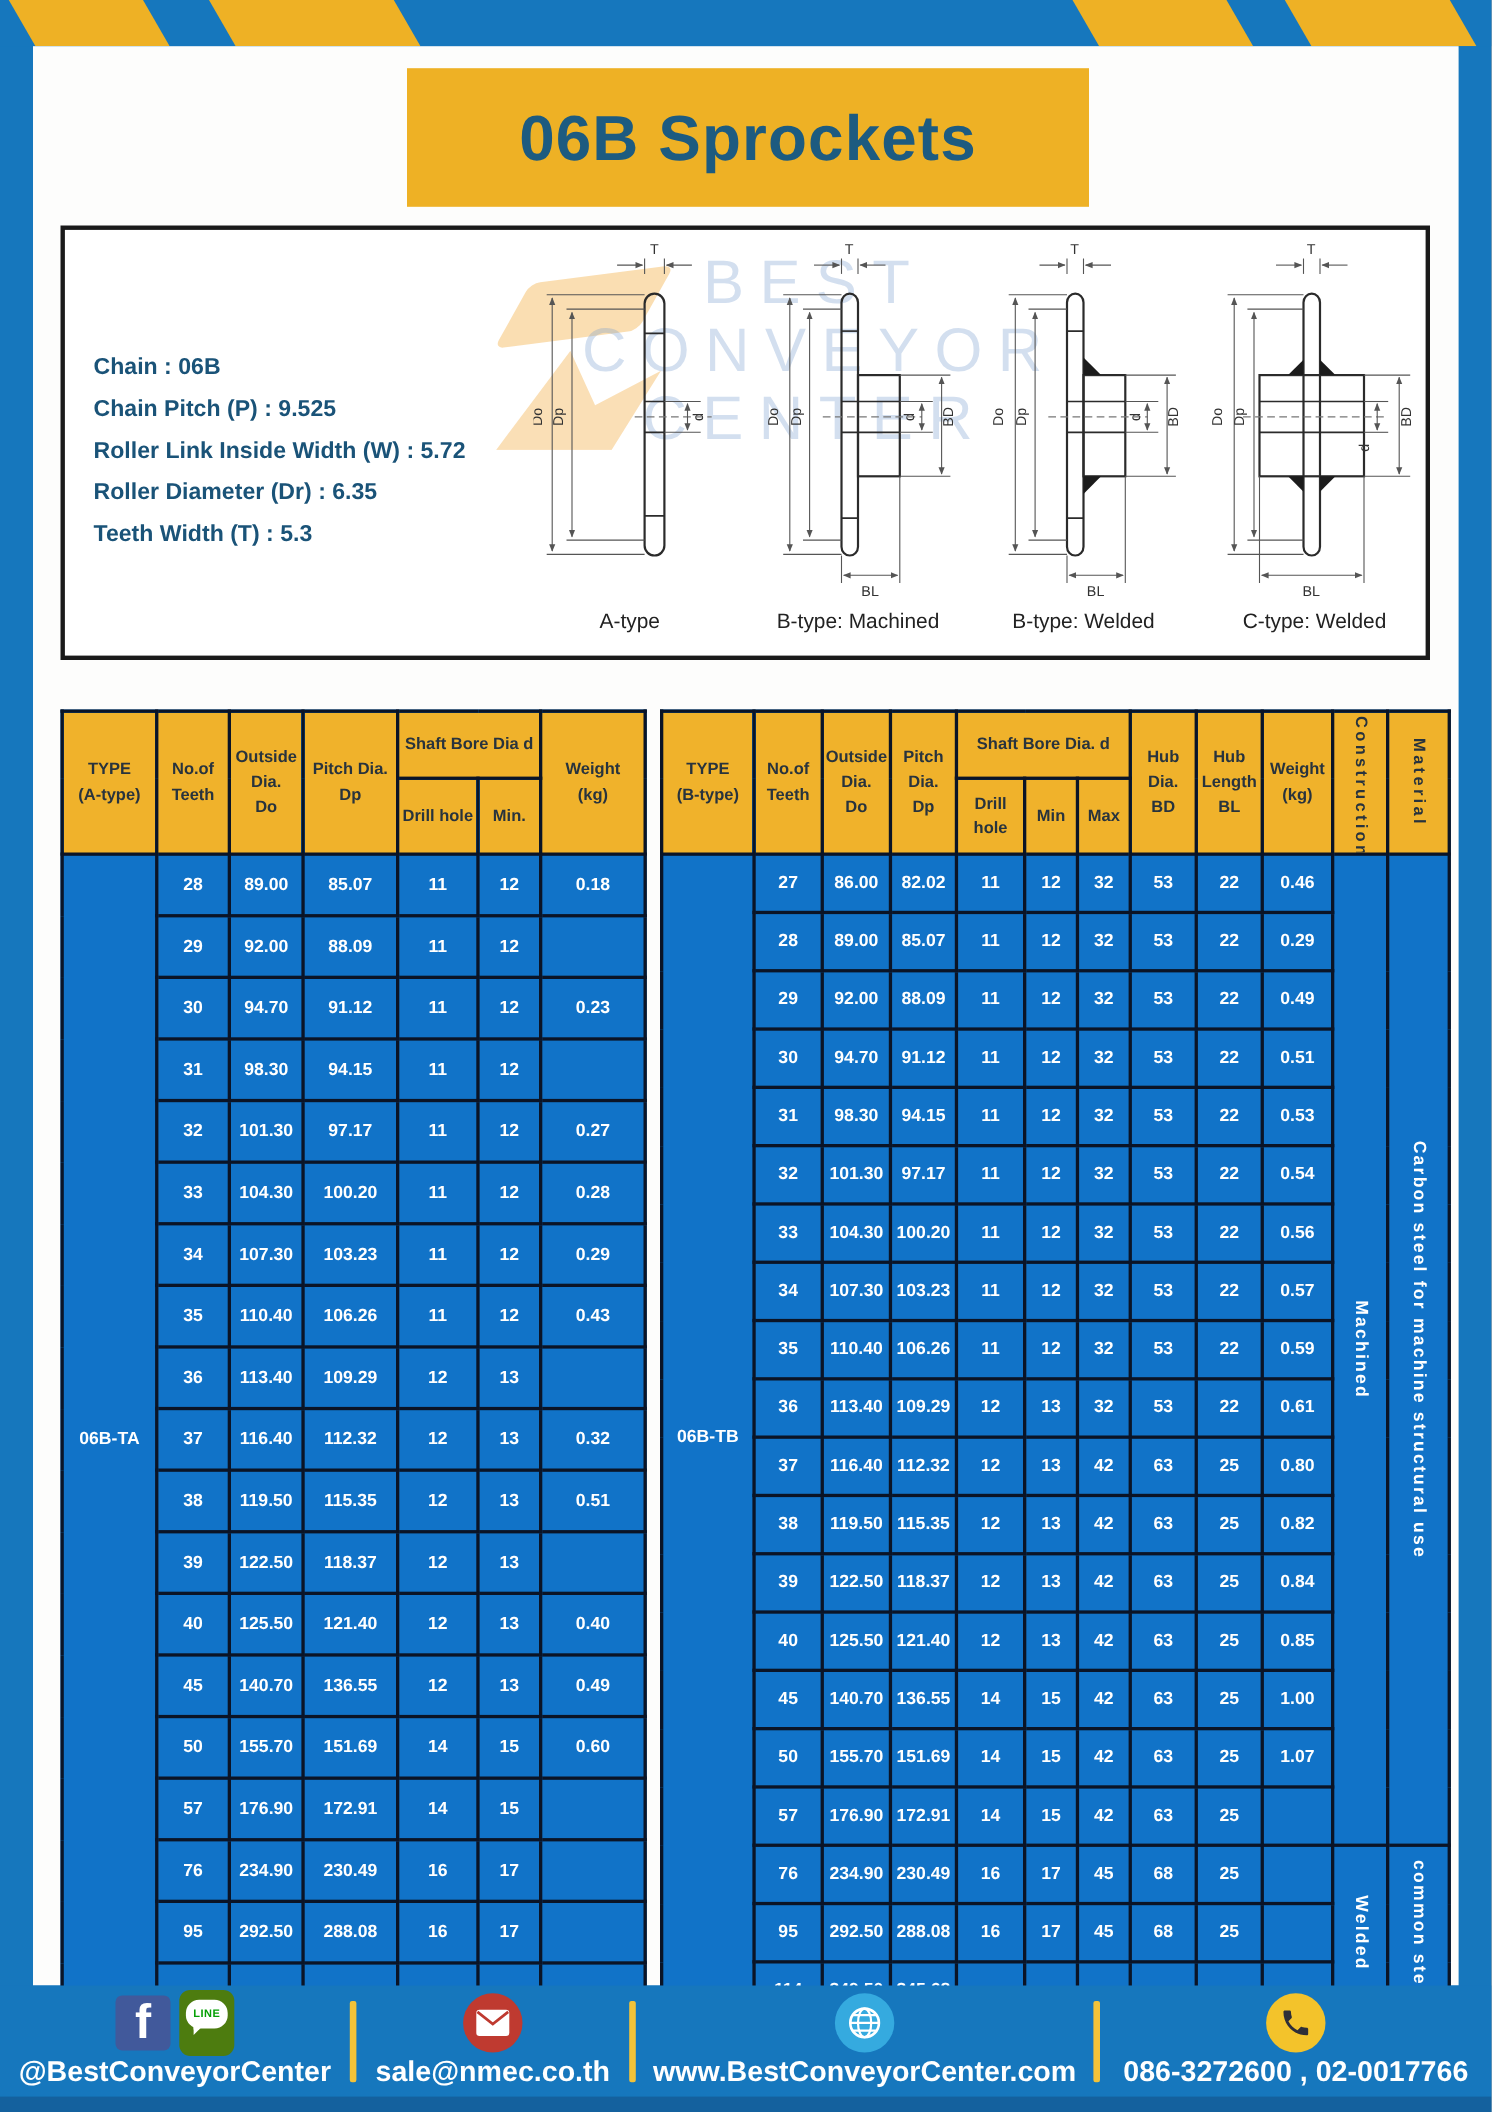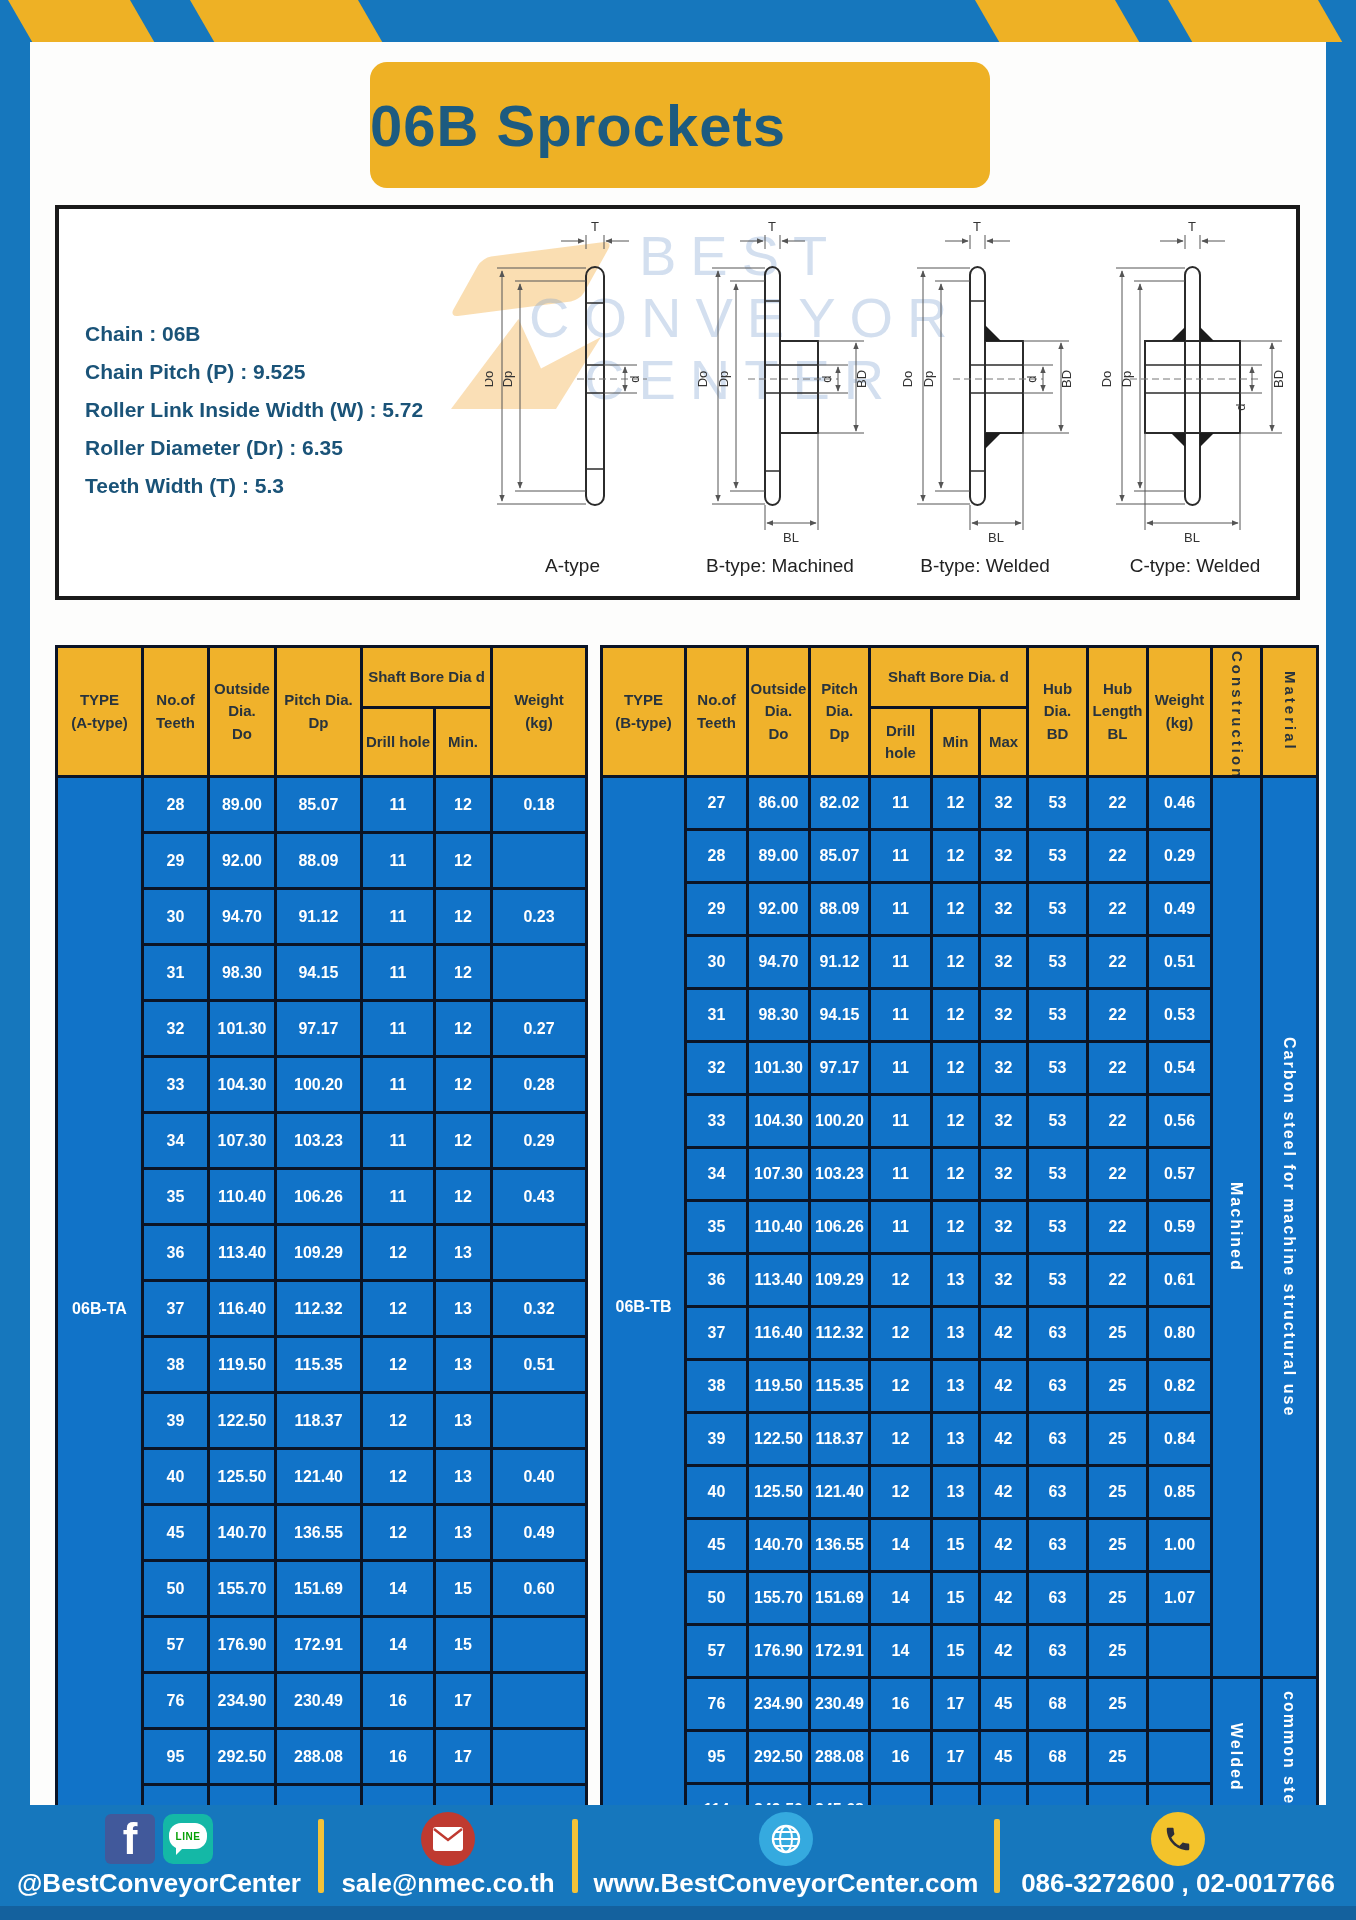--- a/index.html
+++ b/index.html
@@ -5,21 +5,21 @@
   html,body{margin:0;padding:0;background:#9aa0a6;}
   .page{position:relative;width:1356px;height:1920px;background:#1677bd;overflow:hidden;
         font-family:"Liberation Sans", sans-serif;}
   
   .topbar{position:absolute;left:0;top:0;width:1356px;height:42px;background:#1677bd;overflow:hidden;}
   .stripe{position:absolute;top:0;height:42px;background:#eeb125;transform:skewX(30deg);transform-origin:0 0;}
   .st1{left:8px;width:122px}.st2{left:190px;width:168px}.st3{left:975px;width:140px}.st4{left:1168px;width:150px}
   
   .content{position:absolute;left:30px;top:42px;width:1296px;height:1763px;background:#fdfdfc;}
   .title-box{position:absolute;left:340px;top:20px;width:620px;height:126px;background:#eeb125;
-             display:flex;align-items:center;border-radius:17px;}
+             display:flex;align-items:center;justify-content:center;}
   .title-box h1{margin:0;font-size:58px;font-weight:bold;color:#1d5b80;letter-spacing:1px;}
   
   .panel{position:absolute;left:25px;top:163px;width:1237px;height:387px;border:4px solid #1a1a1a;background:#ffffff;}
   .watermark{position:absolute;left:470px;top:16px;width:680px;pointer-events:none;}
   .wm-line{font-size:56px;font-weight:normal;letter-spacing:14px;line-height:62px;color:rgba(120,158,205,0.33);white-space:nowrap;}
   .wm-line:nth-child(1){padding-left:110px}.wm-line:nth-child(3){padding-left:55px}
   .wm-logo{position:absolute;left:392px;top:30px;width:180px;height:190px;pointer-events:none;}
   .wm-logo .sw1{position:absolute;left:20px;top:10px;width:120px;height:60px;background:rgba(243,172,62,.40);
                 transform:skewX(-35deg) rotate(-8deg);border-radius:8px;}
   .wm-logo .sw2{position:absolute;left:0px;top:80px;width:150px;height:90px;background:rgba(243,172,62,.38);
@@ -52,21 +52,21 @@
   th.vert{letter-spacing:3px;font-size:15px;}
   
   .footer{position:absolute;left:0;top:1805px;width:1356px;height:101px;background:#1677bd;display:flex;align-items:stretch;}
   .f-sec{display:flex;flex-direction:column;align-items:center;justify-content:flex-start;padding-top:5px;}
   .fs1{flex:0 0 318px}.fs2{flex:0 0 248px}.fs3{flex:0 0 416px}.fs4{flex:1}
   .f-sep{width:6px;height:74px;background:#f3c238;align-self:center;border-radius:2px;}
   .f-icons{display:flex;gap:8px;height:58px;align-items:center;}
   .f-text{font-size:26px;font-weight:bold;color:#fff;margin-top:0px;white-space:nowrap;}
   .icon-fb{width:50px;height:50px;background:#41599b;border-radius:6px;color:#fff;
            font-size:44px;font-weight:bold;line-height:50px;text-align:center;}
-  .icon-line{width:50px;height:50px;background:#14b8a6;border-radius:10px;position:relative;}
+  .icon-line{width:50px;height:60px;background:#4d7c0f;border-radius:10px;position:relative;}
   .line-bubble{position:absolute;left:6px;top:9px;width:38px;height:26px;background:#fff;border-radius:12px;
                display:flex;align-items:center;justify-content:center;}
   .line-bubble:after{content:"";position:absolute;left:7px;bottom:-6px;border:5px solid transparent;border-top-color:#fff;border-left-color:#fff;}
   .line-bubble span{font-size:10px;font-weight:bold;color:#06a006;letter-spacing:.5px;}
   .icon-circle{width:54px;height:54px;border-radius:50%;display:flex;align-items:center;justify-content:center;}
   .icon-mail{background:#bf3a30;}
   .icon-globe{background:#35aadf;}
   .icon-phone{background:#f3c32b;}
   .bottom-strip{position:absolute;left:0;top:1906px;width:1356px;height:14px;background:#14619e;}
 </style>

